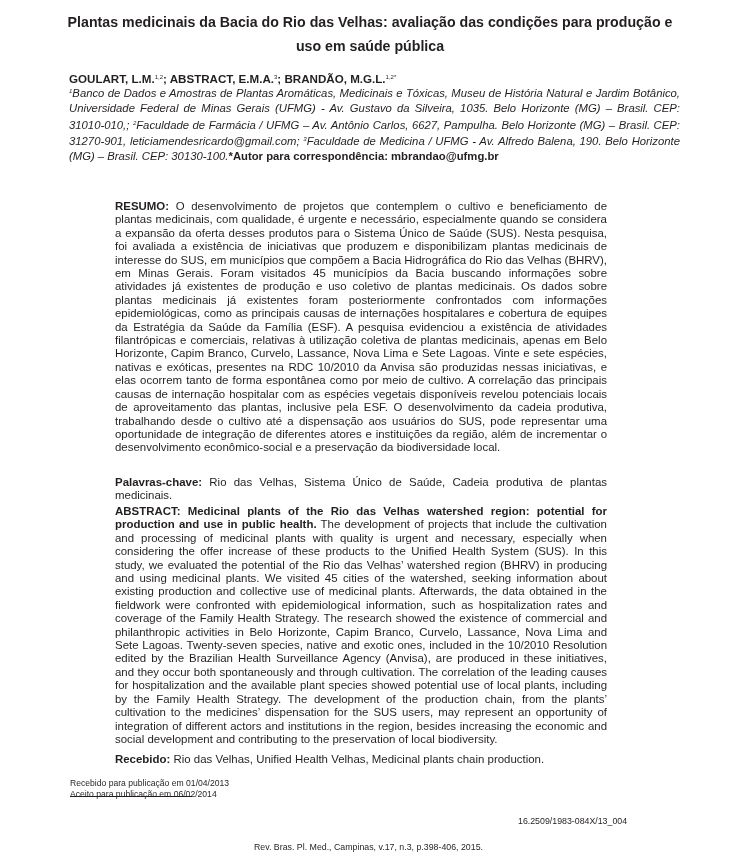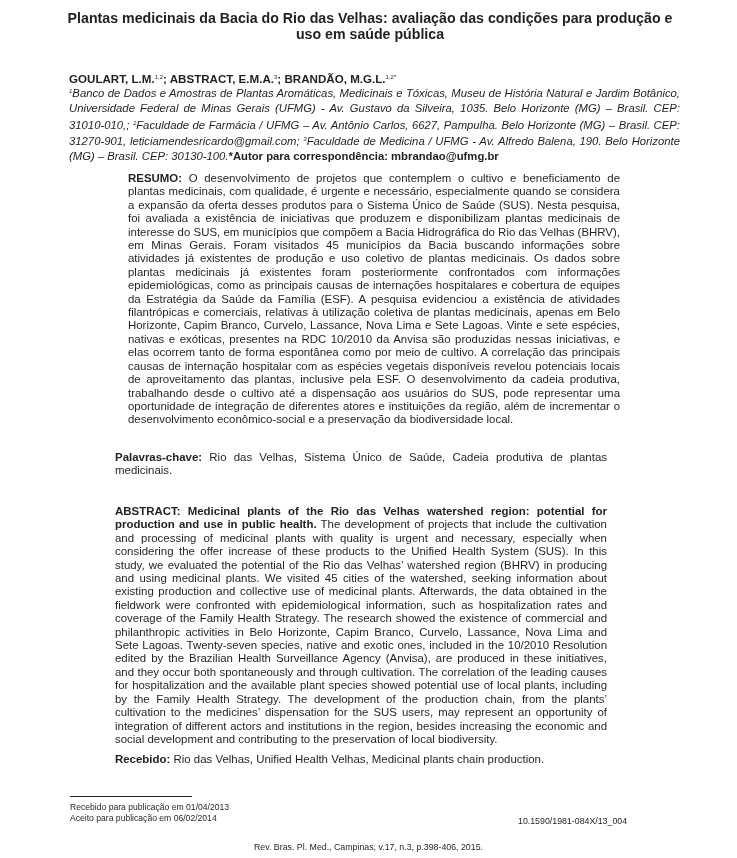--- a/index.html
+++ b/index.html
@@ -1,48 +1,48 @@
 <!DOCTYPE html>
 <html><head>
 <meta charset="utf-8">
 <style>
   html, body { margin: 0; padding: 0; background: #ffffff; }
   body { width: 737px; height: 858px; position: relative; overflow: hidden; color: #231f20; }
   .title {
     position: absolute; left: 60px; top: 10px; width: 620px;
     font-family: "Liberation Sans", sans-serif; font-weight: bold;
-    font-size: 14.2px; line-height: 16px; text-align: center; color: #231f20;
+    font-size: 14.2px; line-height: 24px; text-align: center; color: #231f20;
   }
   .authors {
     position: absolute; left: 69px; top: 70px; width: 610px;
     font-family: "Liberation Sans", sans-serif; font-weight: bold;
     font-size: 11.6px; line-height: 14px;
   }
   .authors sup, .affil sup { font-size: 6px; font-weight: normal; vertical-align: 4px; }
   .affil {
     position: absolute; left: 69px; top: 84px; width: 611px;
     font-family: "Liberation Sans", sans-serif; font-style: italic;
     font-size: 11.3px; line-height: 14.8px; text-align: justify;
   }
   .affil b { font-style: normal; }
   .block {
     position: absolute; left: 115px; width: 492px;
     font-family: "Liberation Sans", sans-serif;
     font-size: 11.45px; line-height: 13.4px; text-align: justify;
   }
-  .resumo { top: 172px; margin-left: 13px; }
-  .palavras { top: 451px; }
+  .resumo { top: 200px; }
+  .palavras { top: 476px; }
   .abstract { top: 505px; }
   .keywords { top: 753px; }
   .footer-rule {
     position: absolute; left: 70px; top: 796px; width: 122px; height: 0;
     border-top: 1px solid #231f20;
   }
   .footnote {
-    position: absolute; left: 70px; top: 802px;
+    position: absolute; left: 70px; top: 778px;
     font-family: "Liberation Sans", sans-serif; font-size: 8.6px; line-height: 11px;
   }
   .doi {
     position: absolute; left: 518px; top: 816px;
     font-family: "Liberation Sans", sans-serif; font-size: 8.8px; line-height: 11px;
   }
   .citation {
     position: absolute; left: 0; top: 842px; width: 737px; text-align: center;
     font-family: "Liberation Sans", sans-serif; font-size: 8.8px; line-height: 11px;
     padding-left: 0;
@@ -65,15 +65,15 @@
 <div class="block abstract"><b>ABSTRACT: Medicinal plants of the Rio das Velhas watershed region: potential for production and use in public health.</b><span> The development of projects that include the cultivation and processing of medicinal plants with quality is urgent and necessary, especially when considering the offer increase of these products to the Unified Health System (SUS). In this study, we evaluated the potential of the Rio das Velhas’ watershed region (BHRV) in producing and using medicinal plants. We visited 45 cities of the watershed, seeking information about existing production and collective use of medicinal plants. Afterwards, the data obtained in the fieldwork were confronted with epidemiological information, such as hospitalization rates and coverage of the Family Health Strategy. The research showed the existence of commercial and philanthropic activities in Belo Horizonte, Capim Branco, Curvelo, Lassance, Nova Lima and Sete Lagoas. Twenty-seven species, native and exotic ones, included in the 10/2010 Resolution edited by the Brazilian Health Surveillance Agency (Anvisa), are produced in these initiatives, and they occur both spontaneously and through cultivation. The correlation of the leading causes for hospitalization and the available plant species showed potential use of local plants, including by the Family Health Strategy. The development of the production chain, from the plants’ cultivation to the medicines’ dispensation for the SUS users, may represent an opportunity of integration of different actors and institutions in the region, besides increasing the economic and social development and contributing to the preservation of local biodiversity.</span></div>
 
 <div class="block keywords"><b>Recebido:</b><span> Rio das Velhas, Unified Health Velhas, Medicinal plants chain production.</span></div>
 
 <div class="footer-rule"></div>
 <div class="footnote">
   <div>Recebido para publicação em 01/04/2013</div>
   <div>Aceito para publicação em 06/02/2014</div>
 </div>
 
-<div class="doi">10.1590/1981-084X/13_004</div>
+<div class="doi">16.2509/1983-084X/13_004</div>
 
 <div class="citation"><span>Rev. Bras. Pl. Med., Campinas, v.17, n.3, p.398-406, 2015.</span></div>
 
 </body></html>

